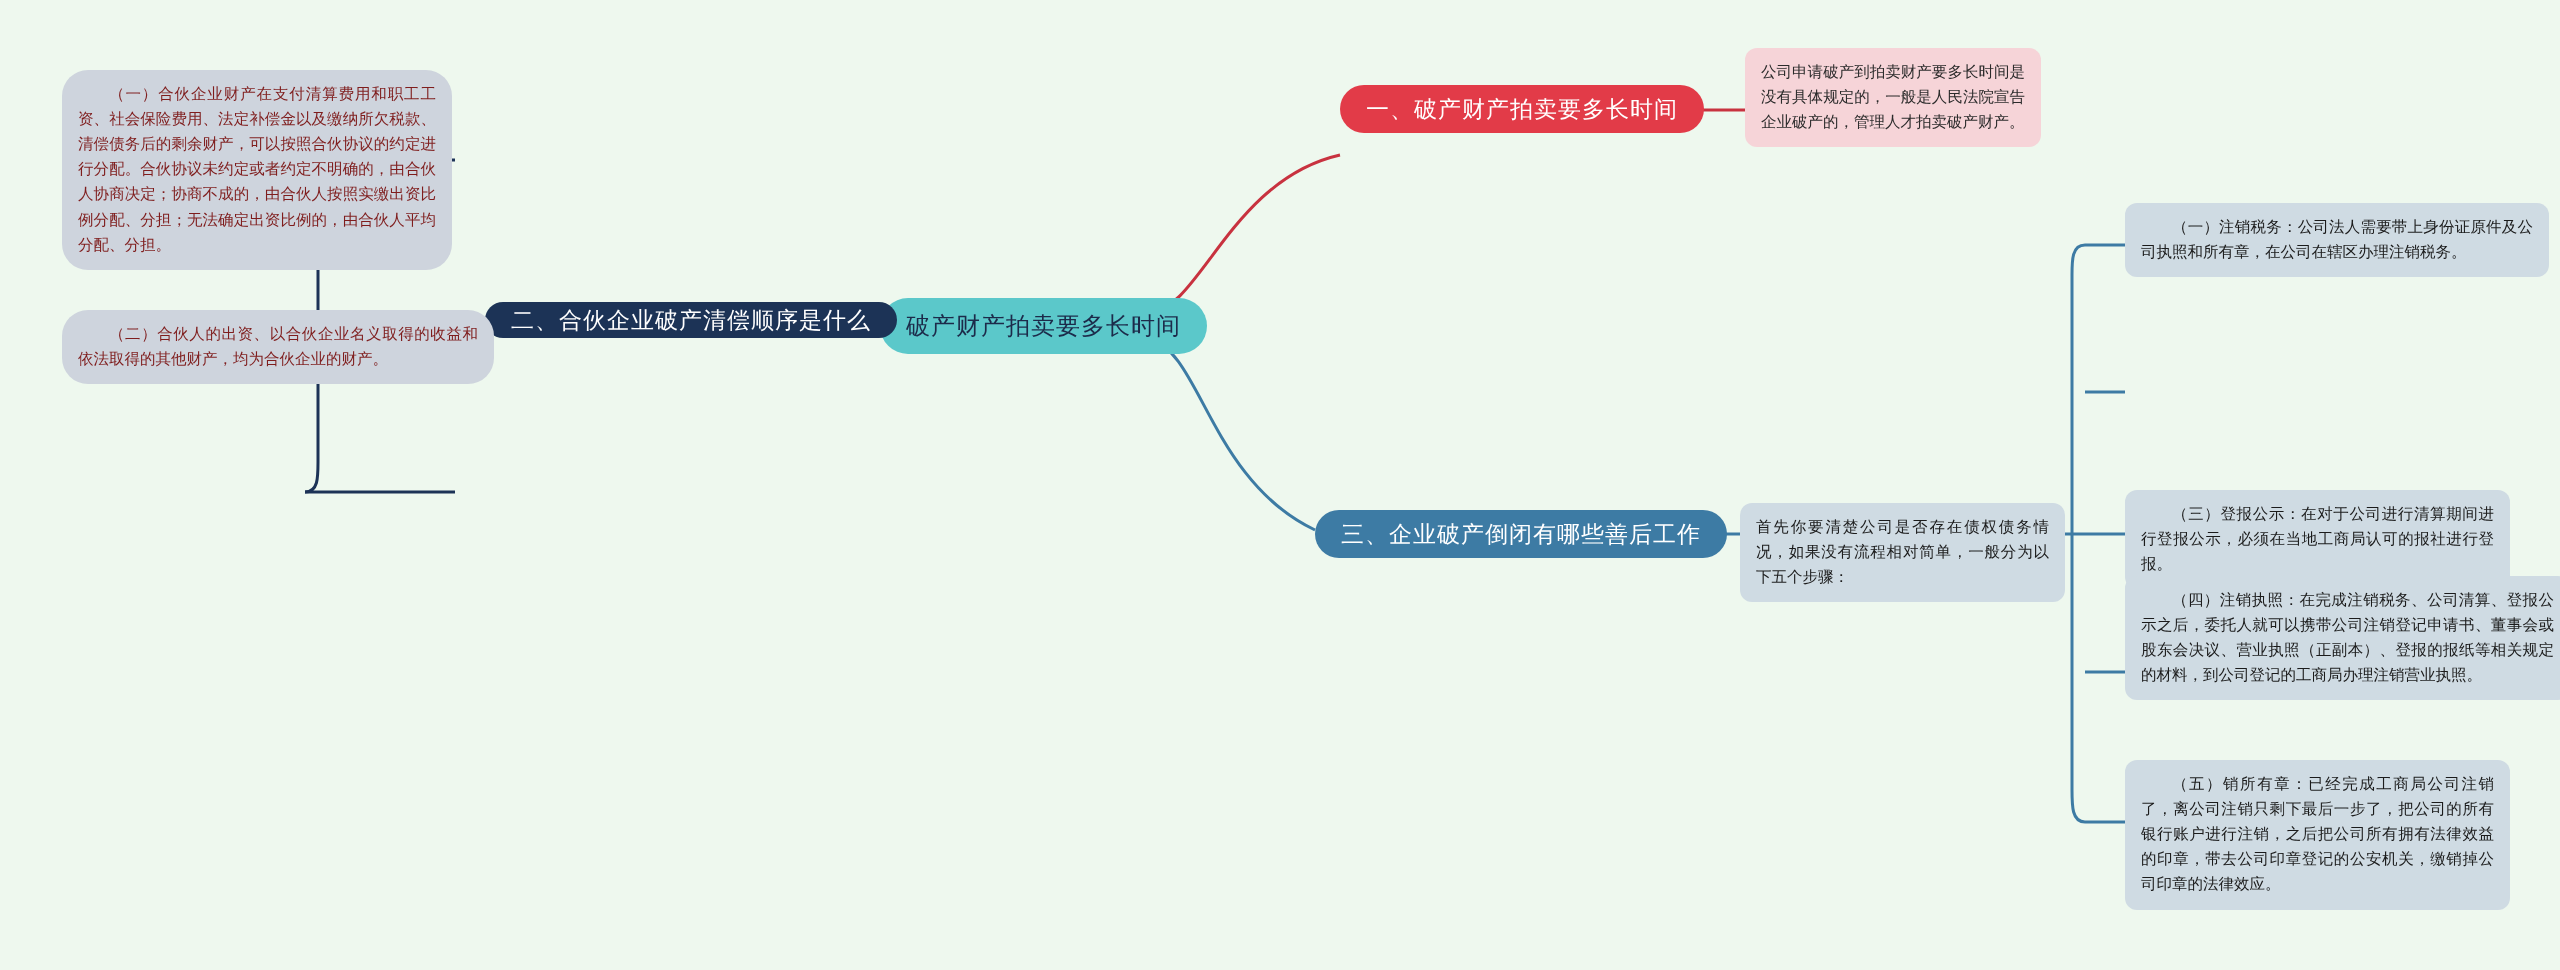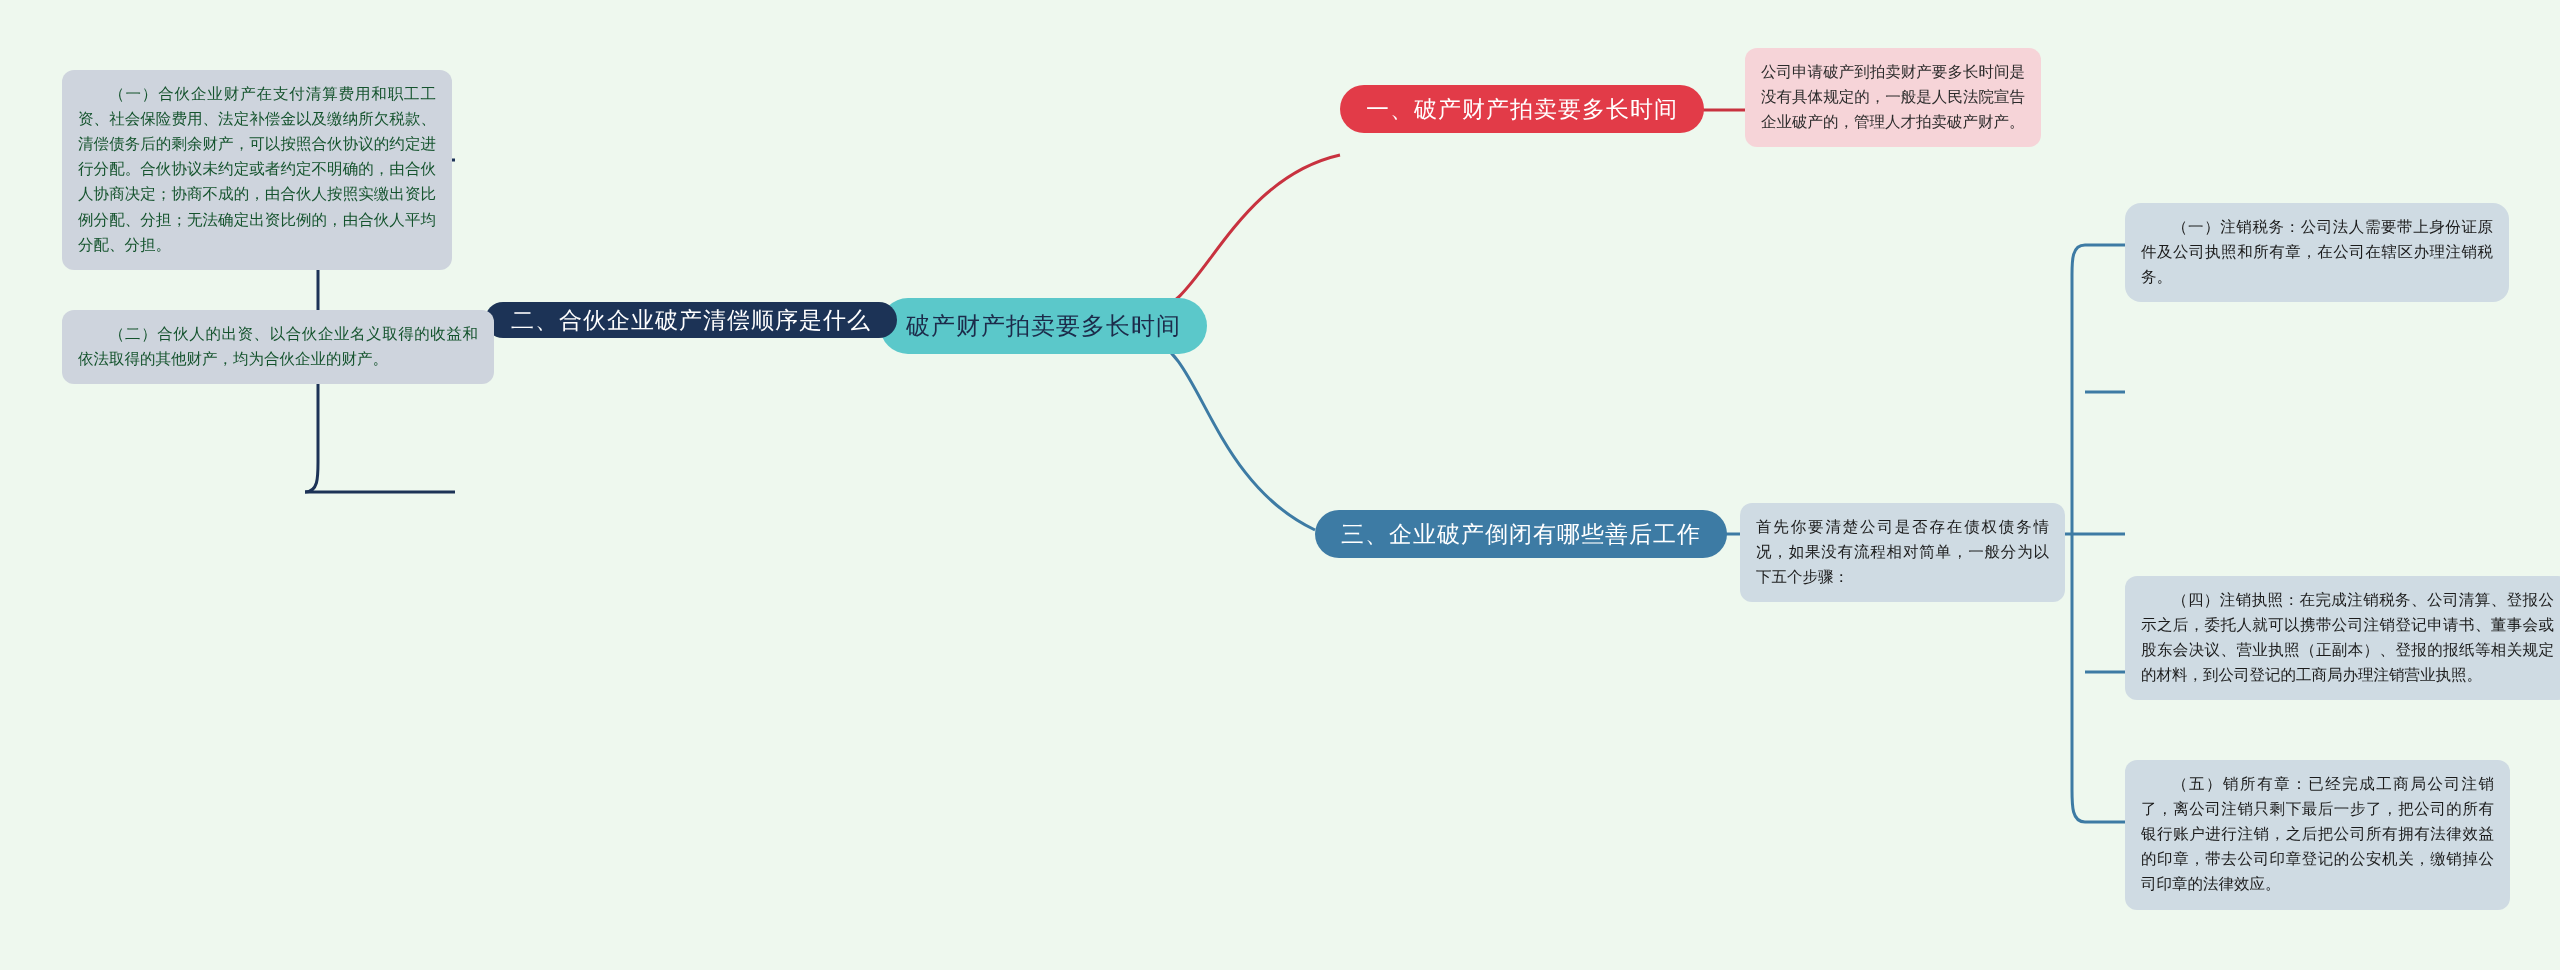--- a/index.html
+++ b/index.html
@@ -56,21 +56,22 @@
     border-radius: 12px;
     padding: 12px 16px 12px 16px;
     font-size: 15.5px;
     line-height: 1.62;
     text-align: justify;
     text-justify: inter-ideograph;
     z-index: 3;
   }
   .leaf-gray {
     background: #ced4dd;
-    color: #14532d;
+    color: #7f1d1d;
+    border-radius: 26px;
   }
   .leaf-bluegray {
     background: #cfdbe3;
     color: #1b1b1b;
   }
   .leaf-pink {
     background: #f6d4d8;
     color: #2b2b2b;
   }
   .leaf .indent { text-indent: 2em; }
@@ -134,25 +135,28 @@
 
 
   <div class="node pill pill-blue" style="left:1315px; top:510px; height:48px;">
     <span>三、企业破产倒闭有哪些善后工作</span>
   </div>
 
   <div class="leaf leaf-bluegray" style="left:1740px; top:503px; width:325px;">
     <div class="noindent">首先你要清楚公司是否存在债权债务情况，如果没有流程相对简单，一般分为以下五个步骤：</div>
   </div>
 
-  <div class="leaf leaf-bluegray" style="left:2125px; top:203px; width:384px;border-radius:16px;">
+  <div class="leaf leaf-bluegray" style="left:2125px; top:203px; width:424px;">
     <div class="indent">（一）注销税务：公司法人需要带上身份证原件及公司执照和所有章，在公司在辖区办理注销税务。</div>
   </div>
 
 
+  <div class="leaf leaf-bluegray" style="left:2125px; top:490px; width:385px;">
+    <div class="indent">（三）登报公示：在对于公司进行清算期间进行登报公示，必须在当地工商局认可的报社进行登报。</div>
+  </div>
 
   <div class="leaf leaf-bluegray" style="left:2125px; top:576px; width:445px;">
     <div class="indent">（四）注销执照：在完成注销税务、公司清算、登报公示之后，委托人就可以携带公司注销登记申请书、董事会或股东会决议、营业执照（正副本）、登报的报纸等相关规定的材料，到公司登记的工商局办理注销营业执照。</div>
   </div>
 
   <div class="leaf leaf-bluegray" style="left:2125px; top:760px; width:385px;">
     <div class="indent">（五）销所有章：已经完成工商局公司注销了，离公司注销只剩下最后一步了，把公司的所有银行账户进行注销，之后把公司所有拥有法律效益的印章，带去公司印章登记的公安机关，缴销掉公司印章的法律效应。</div>
   </div>
 
 </div>

